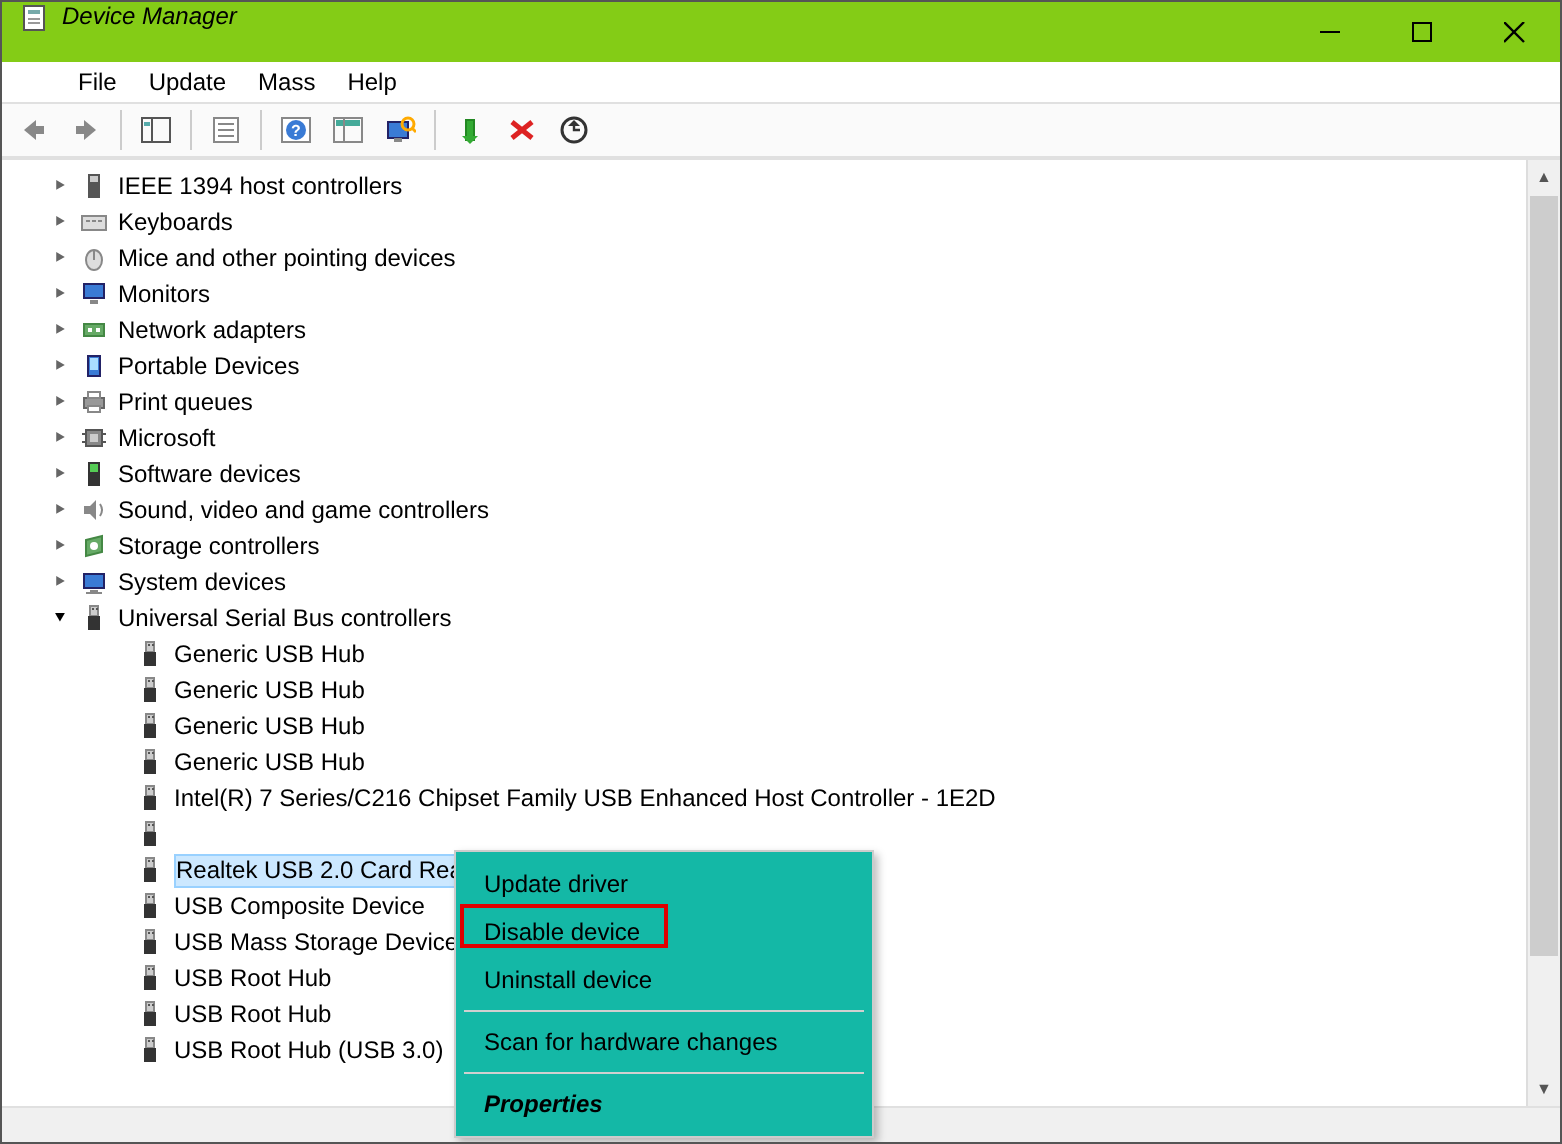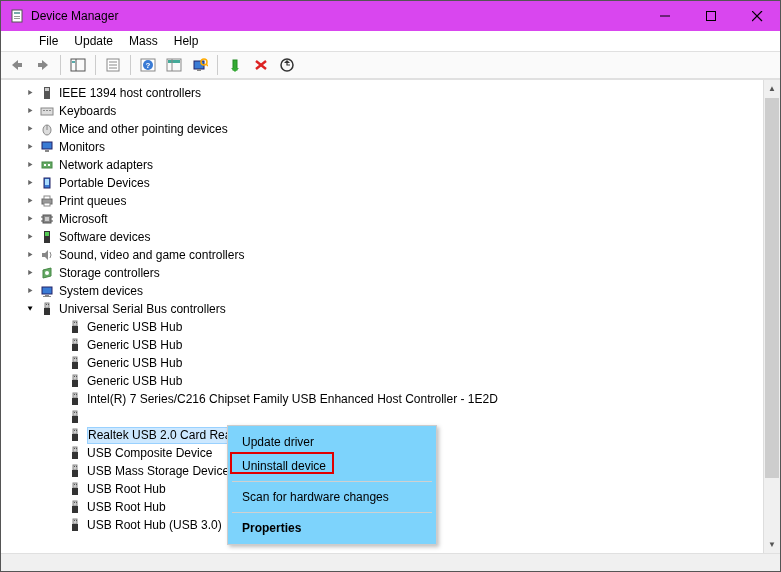--- a/index.html
+++ b/index.html
@@ -1,18 +1,18 @@
 <!DOCTYPE html>
 <html><head>
 <meta charset="utf-8">
 <style>
 * { box-sizing: border-box; margin: 0; padding: 0; }
 body { font-family: "Segoe UI", Tahoma, sans-serif; font-size: 12px; background: #fff; width: 781px; height: 572px; overflow: hidden; border: 1px solid #555; position: relative; }
 
-.titlebar { height: 30px; display: flex; align-items: center; padding-left: 8px; background: #d946ef; }
+.titlebar { height: 30px; display: flex; align-items: flex-start; padding-left: 8px; background: #84cc16; font-style: italic; }
 .titlebar-icon { width: 16px; height: 16px; margin-right: 6px; }
 .titlebar-text { flex: 1; font-size: 12px; }
 .winbtns { display: flex; height: 100%; }
 .winbtn { width: 46px; height: 100%; display: flex; align-items: center; justify-content: center; font-family: "Segoe UI Symbol", sans-serif; font-size: 11px; }
 .winbtn.close { width: 46px; }
 
 .menubar { height: 20px; display: flex; align-items: center; padding-left: 6px; gap: 0; font-size: 12px; margin-left: 24px; }
 .menubar span { padding: 2px 8px; }
 
 .toolbar { height: 28px; border-top: 1px solid #e0e0e0; border-bottom: 1px solid #e0e0e0; display: flex; align-items: center; padding-left: 4px; gap: 2px; background: #fafafa; }
@@ -30,24 +30,24 @@
 
 .l1 { padding-left: 14px; }
 .l2 { padding-left: 42px; }
 
 .scrollbar { position: absolute; right: 0; top: 0; bottom: 0; width: 17px; background: #f0f0f0; border-left: 1px solid #ddd; }
 .scrollbtn { height: 17px; display: flex; align-items: center; justify-content: center; font-size: 8px; color: #555; background: #f0f0f0; }
 .scrollthumb { position: absolute; left: 1px; right: 1px; top: 18px; height: 380px; background: #cdcdcd; }
 
 .statusbar { height: 20px; border-top: 1px solid #e0e0e0; background: #f0f0f0; }
 
-.ctxmenu { position: absolute; left: 226px; top: 424px; width: 210px; background: #7dd3fc; border: 1px solid #ccc; box-shadow: 2px 2px 4px rgba(0,0,0,0.25); padding: 4px 2px; z-index: 10; }
+.ctxmenu { position: absolute; left: 226px; top: 424px; width: 210px; background: #14b8a6; border: 1px solid #ccc; box-shadow: 2px 2px 4px rgba(0,0,0,0.25); padding: 4px 2px; z-index: 10; }
 .ctxitem { height: 24px; display: flex; align-items: center; padding-left: 12px; font-size: 12px; }
 .ctxsep { height: 1px; background: #d0d0d0; margin: 3px 2px; }
-.ctxitem.prop { font-weight: bold; }
+.ctxitem.prop { font-weight: bold; font-style: italic; }
 .highlight-box { position: absolute; border: 2px solid #e00000; pointer-events: none; z-index: 11; }
 
 svg { display: block; }
 </style>
 </head>
 <body>
 
 <div class="titlebar">
   <span class="titlebar-icon">
     <svg width="16" height="16" viewBox="0 0 16 16">
@@ -451,19 +451,20 @@
     <div class="scrollbtn">▲</div>
     <div class="scrollthumb"></div>
     <div class="scrollbtn" style="position:absolute;bottom:0;left:0;right:0">▼</div>
   </div>
 </div>
 
 <div class="statusbar"></div>
 
 <div class="ctxmenu">
   <div class="ctxitem">Update driver</div>
+  <div class="ctxitem">Disable device</div>
   <div class="ctxitem">Uninstall device</div>
   <div class="ctxsep"></div>
   <div class="ctxitem">Scan for hardware changes</div>
   <div class="ctxsep"></div>
   <div class="ctxitem prop">Properties</div>
 </div>
 <div class="highlight-box" style="left:229px; top:451px; width:104px; height:22px;"></div>
 
 </body></html>

